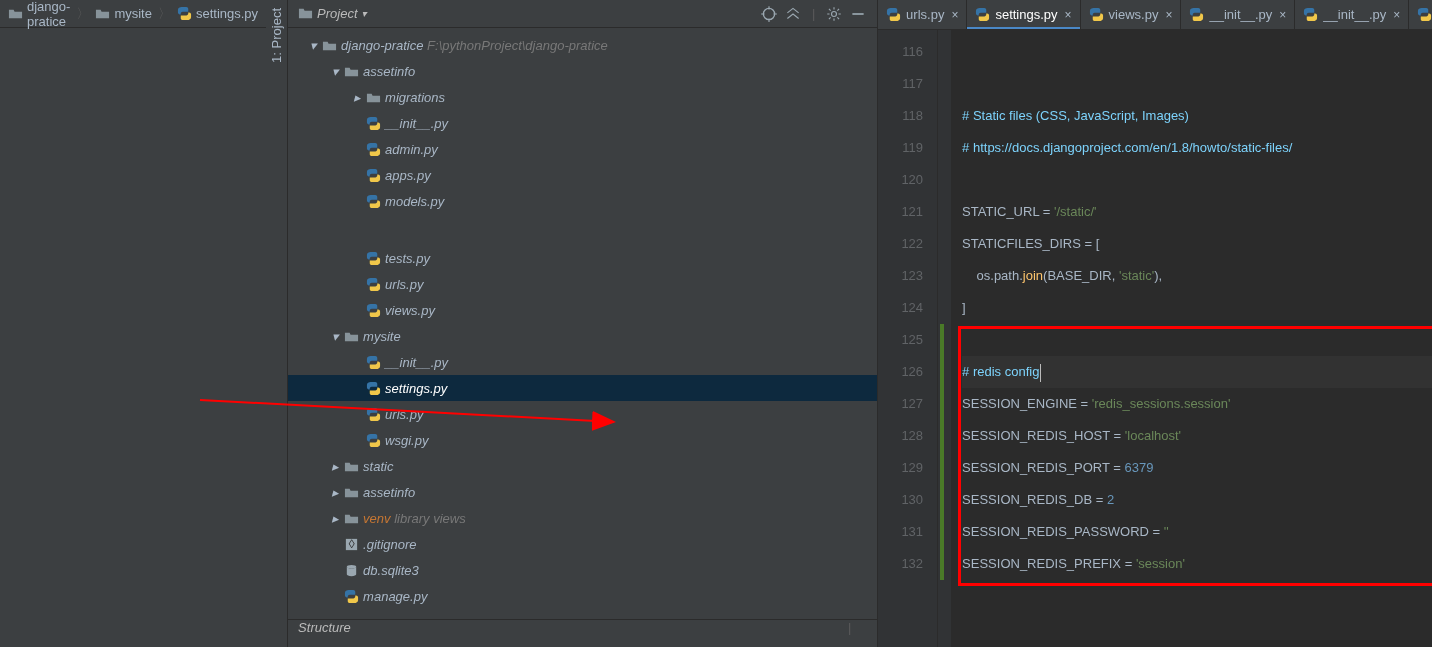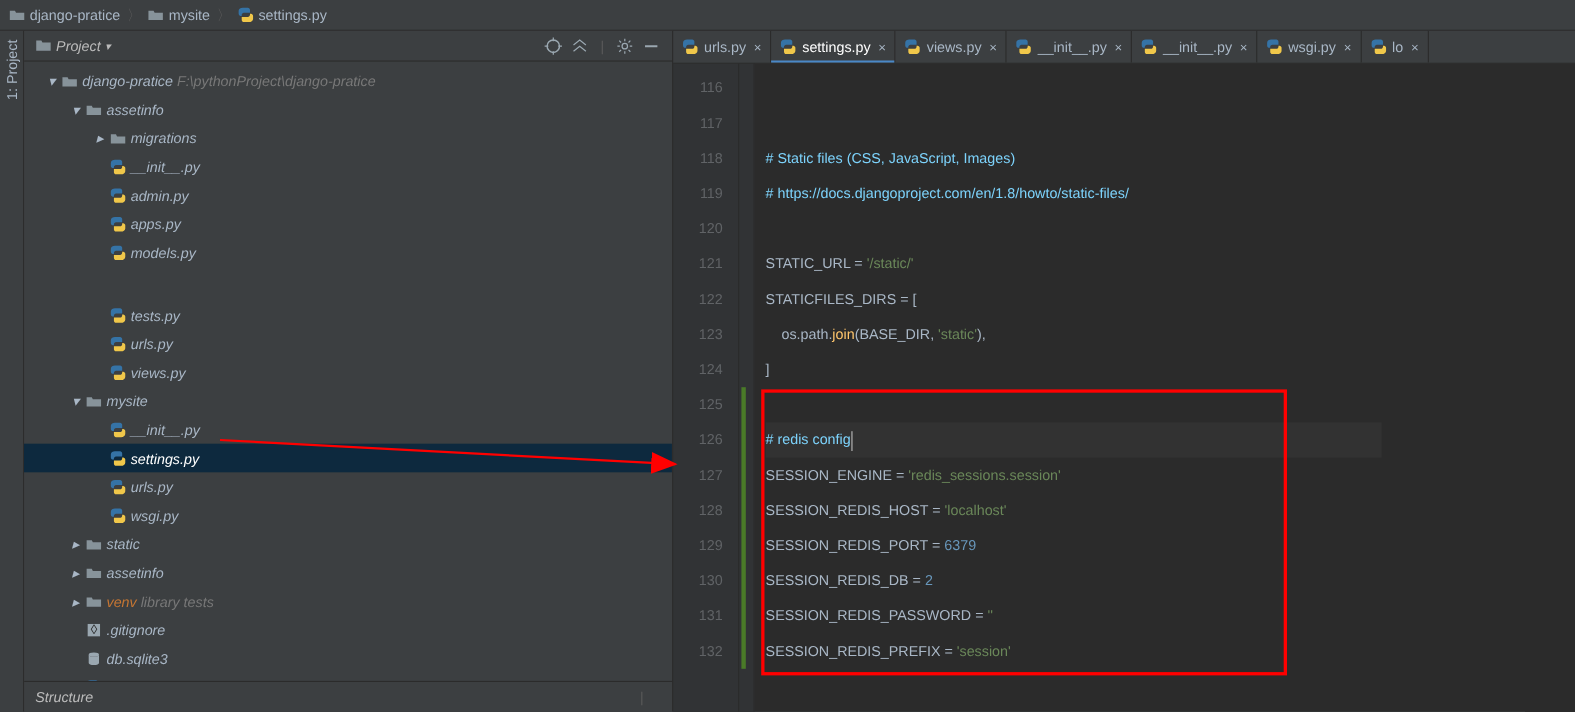--- a/index.html
+++ b/index.html
@@ -1,17 +1,17 @@
 <!DOCTYPE html>
 <html><head>
 <meta charset="utf-8">
 <style>
 * { margin:0; padding:0; box-sizing:border-box; font-family:"Segoe UI",Arial,sans-serif; font-size:13px; }
 html,body { width:1432px; height:647px; background:#3c3f41; color:#a9b7c6; overflow:hidden; }
-.root { display:flex; flex-direction:column; height:100%; }
+.root { display:flex; flex-direction:row; height:100%; }
 
 
 .crumbs { height:28px; display:flex; align-items:center; padding:0 8px; background:#3c3f41; border-bottom:1px solid #2b2b2b; gap:6px; color:#a9b7c6; }
 .crumb { display:flex; align-items:center; gap:4px; cursor:pointer; }
 .chev { color:#5a5a5a; }
 .ico { width:15px; height:15px; display:inline-flex; align-items:center; justify-content:center; }
 .ico svg { width:15px; height:15px; }
 
 
 .body { flex:1; display:flex; min-height:0; }
@@ -28,21 +28,21 @@
 .sep { color:#5a5a5a; margin:0 4px; }
 
 .tree { flex:1; overflow:auto; padding:4px 0; }
 .row { height:26px; display:flex; align-items:center; color:#a9b7c6; cursor:pointer; white-space:nowrap; }
 .row.sel { background:#0d293e; color:#ffffff; }
 .tw { width:14px; display:inline-flex; align-items:center; justify-content:center; color:#a9b7c6; }
 .row .lbl { margin-left:4px; }
 .dim { color:#787878; }
 .row .ico { margin-left:2px; }
 
-.bot-hdr { height:28px; border-top:1px solid #2b2b2b; display:flex; align-items:center; padding:0 10px; gap:6px; }
+.bot-hdr { height:28px; border-top:1px solid #2b2b2b; display:flex; padding:0 10px; gap:6px; }
 .bot-hdr .title { flex:1; color:#bbbbbb; }
 
 
 .ed { flex:1; display:flex; flex-direction:column; min-width:0; background:#2b2b2b; }
 .tabs { height:30px; background:#3c3f41; display:flex; align-items:stretch; border-bottom:1px solid #2b2b2b; overflow:hidden; }
 .etab { display:flex; align-items:center; gap:5px; padding:0 8px; color:#a9b7c6; border-right:1px solid #2b2b2b; cursor:pointer; font-size:13px; position:relative; }
 .etab.active { color:#ffffff; }
 .etab.active::after { content:''; position:absolute; left:0; right:0; bottom:0; height:2px; background:#4a88c7; }
 .etab .x { font-size:12px; color:#a9b7c6; margin-left:2px; }
 
@@ -310,21 +310,21 @@
             </span>
             <span class="lbl">assetinfo</span>
           </div>
           <div class="row" style="padding-left: 40px;">
             <span class="tw">▸</span>
             <span class="ico">
               <svg viewBox="0 0 16 16">
                 <path class="f-fold" d="M1 4h5l1 2h8v7H1z"></path>
               </svg>
             </span>
-            <span class="lbl"><span style="color:#c57633;">venv</span><span class="dim"> library tests</span></span>
+            <span class="lbl"><span style="color:#c57633;">venv</span><span class="dim"> library views</span></span>
           </div>
           <div class="row" style="padding-left: 40px;">
             <span class="tw"></span>
             <span class="ico">
               <svg viewBox="0 0 16 16">
                 <rect x="2" y="2" width="12" height="12" fill="#9aa7b0"></rect>
                 <text x="8" y="12" text-anchor="middle" font-size="9" fill="#2b2b2b">◊</text>
               </svg>
             </span>
             <span class="lbl">.gitignore</span>

